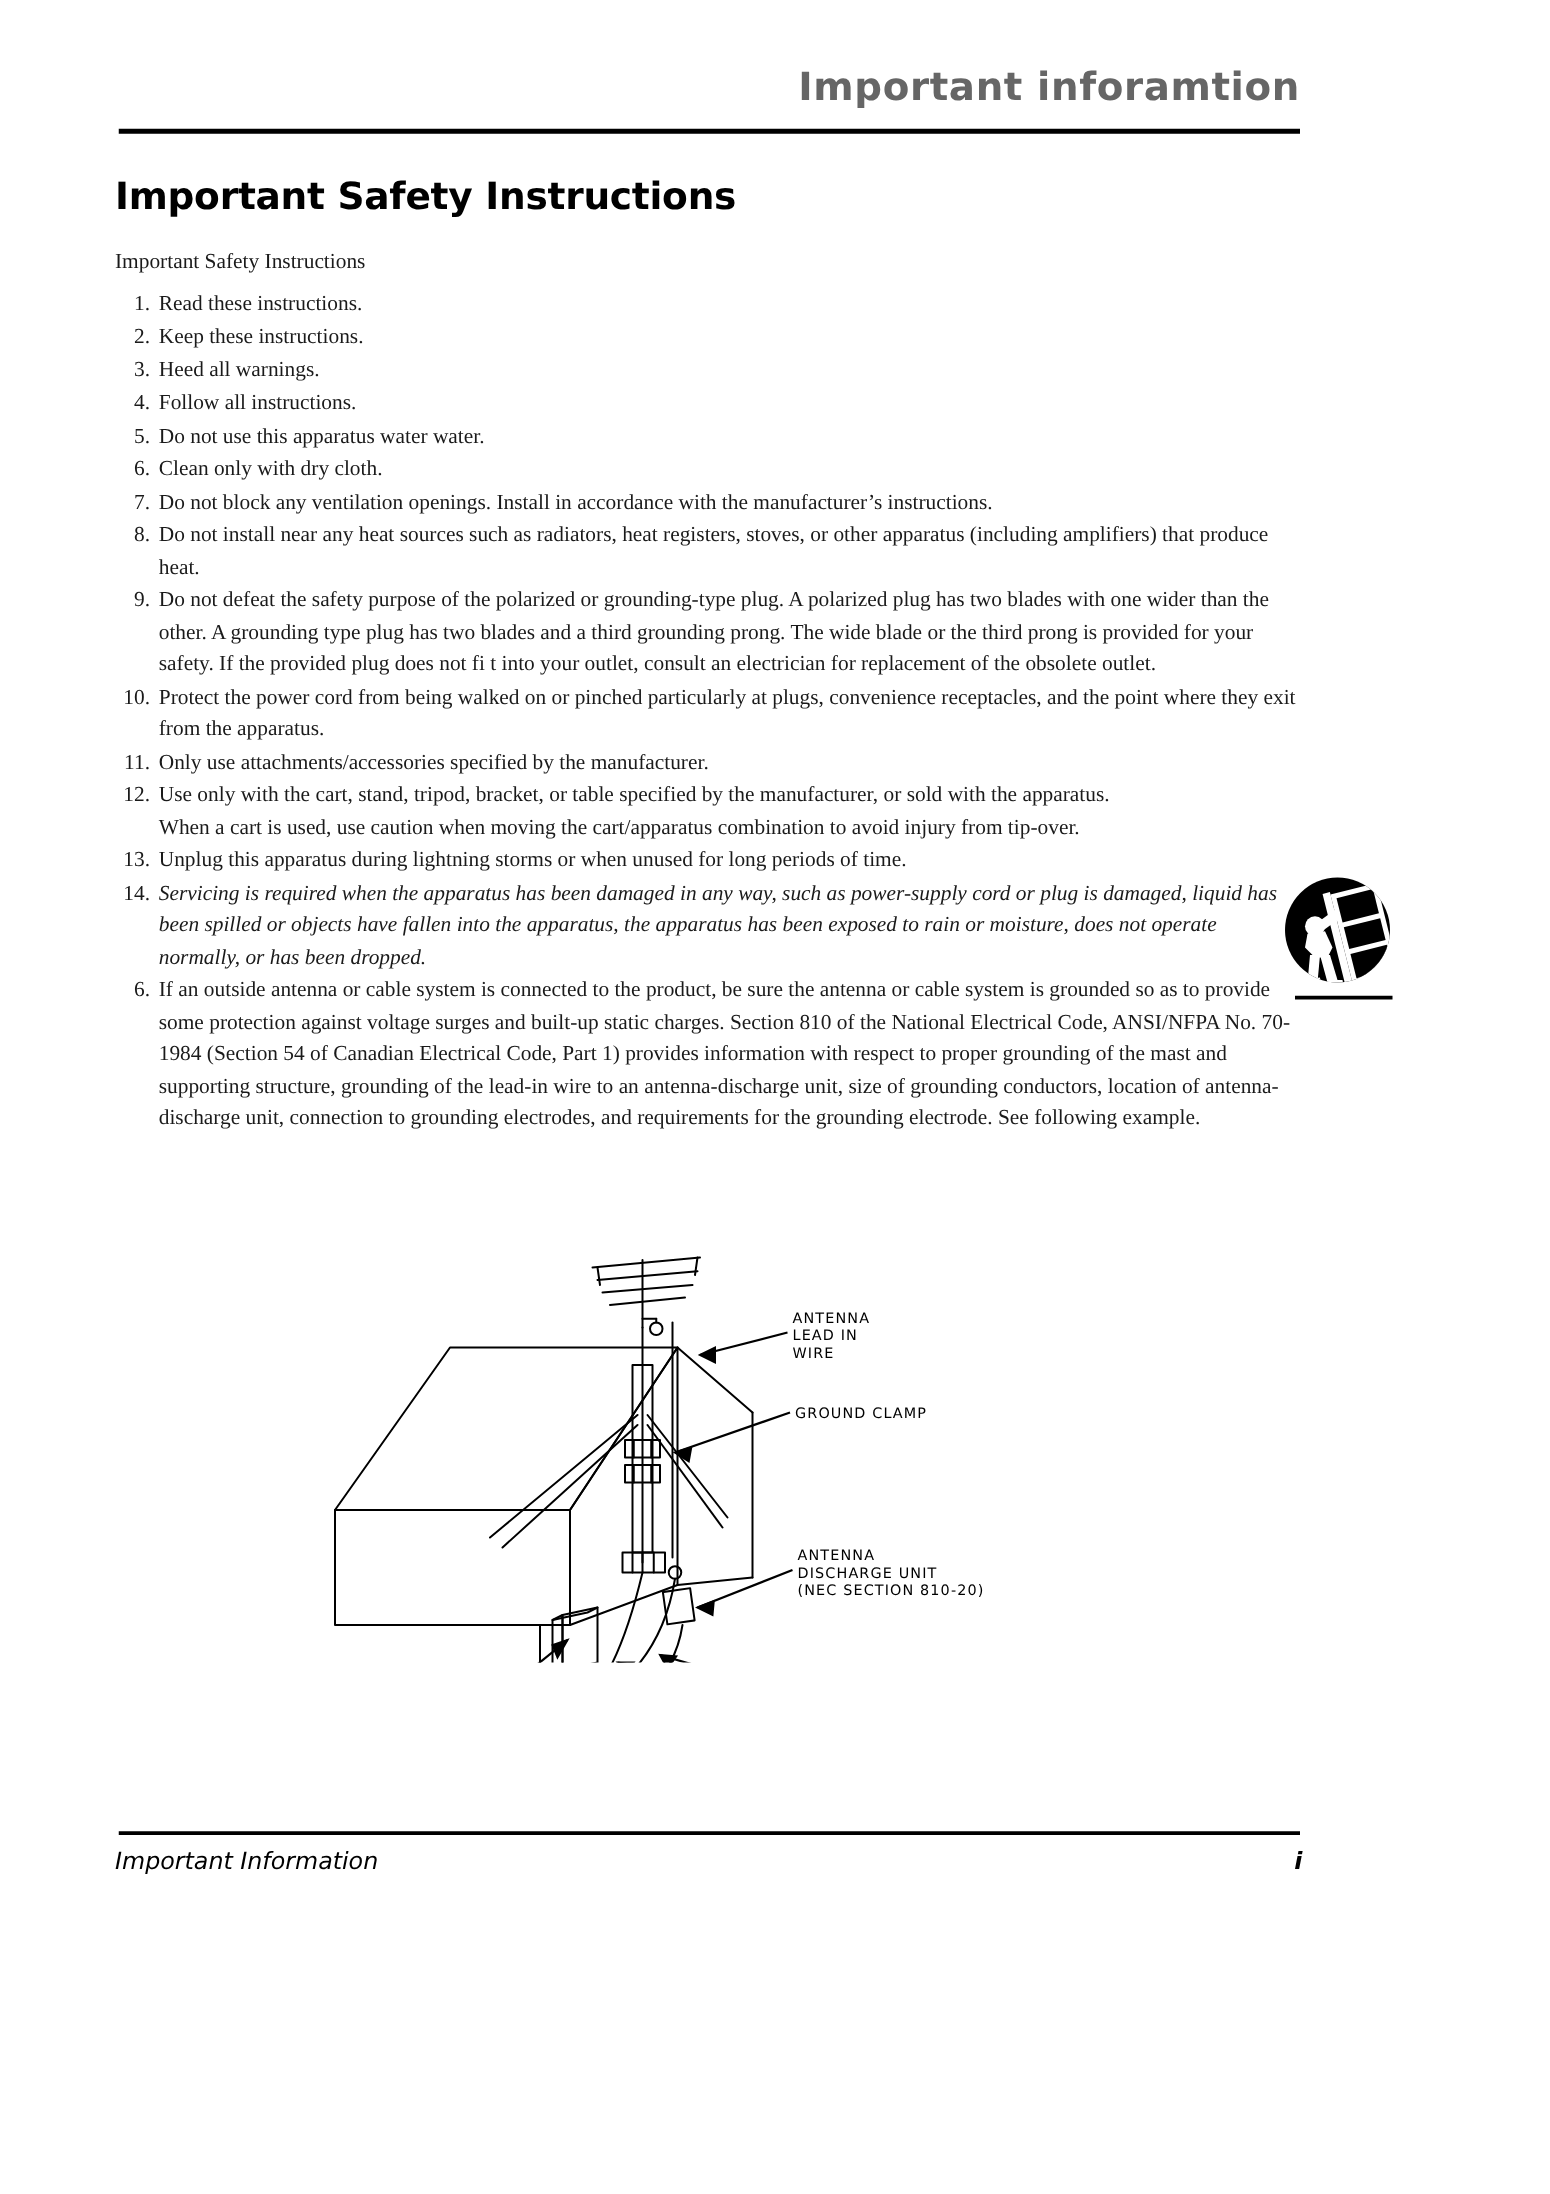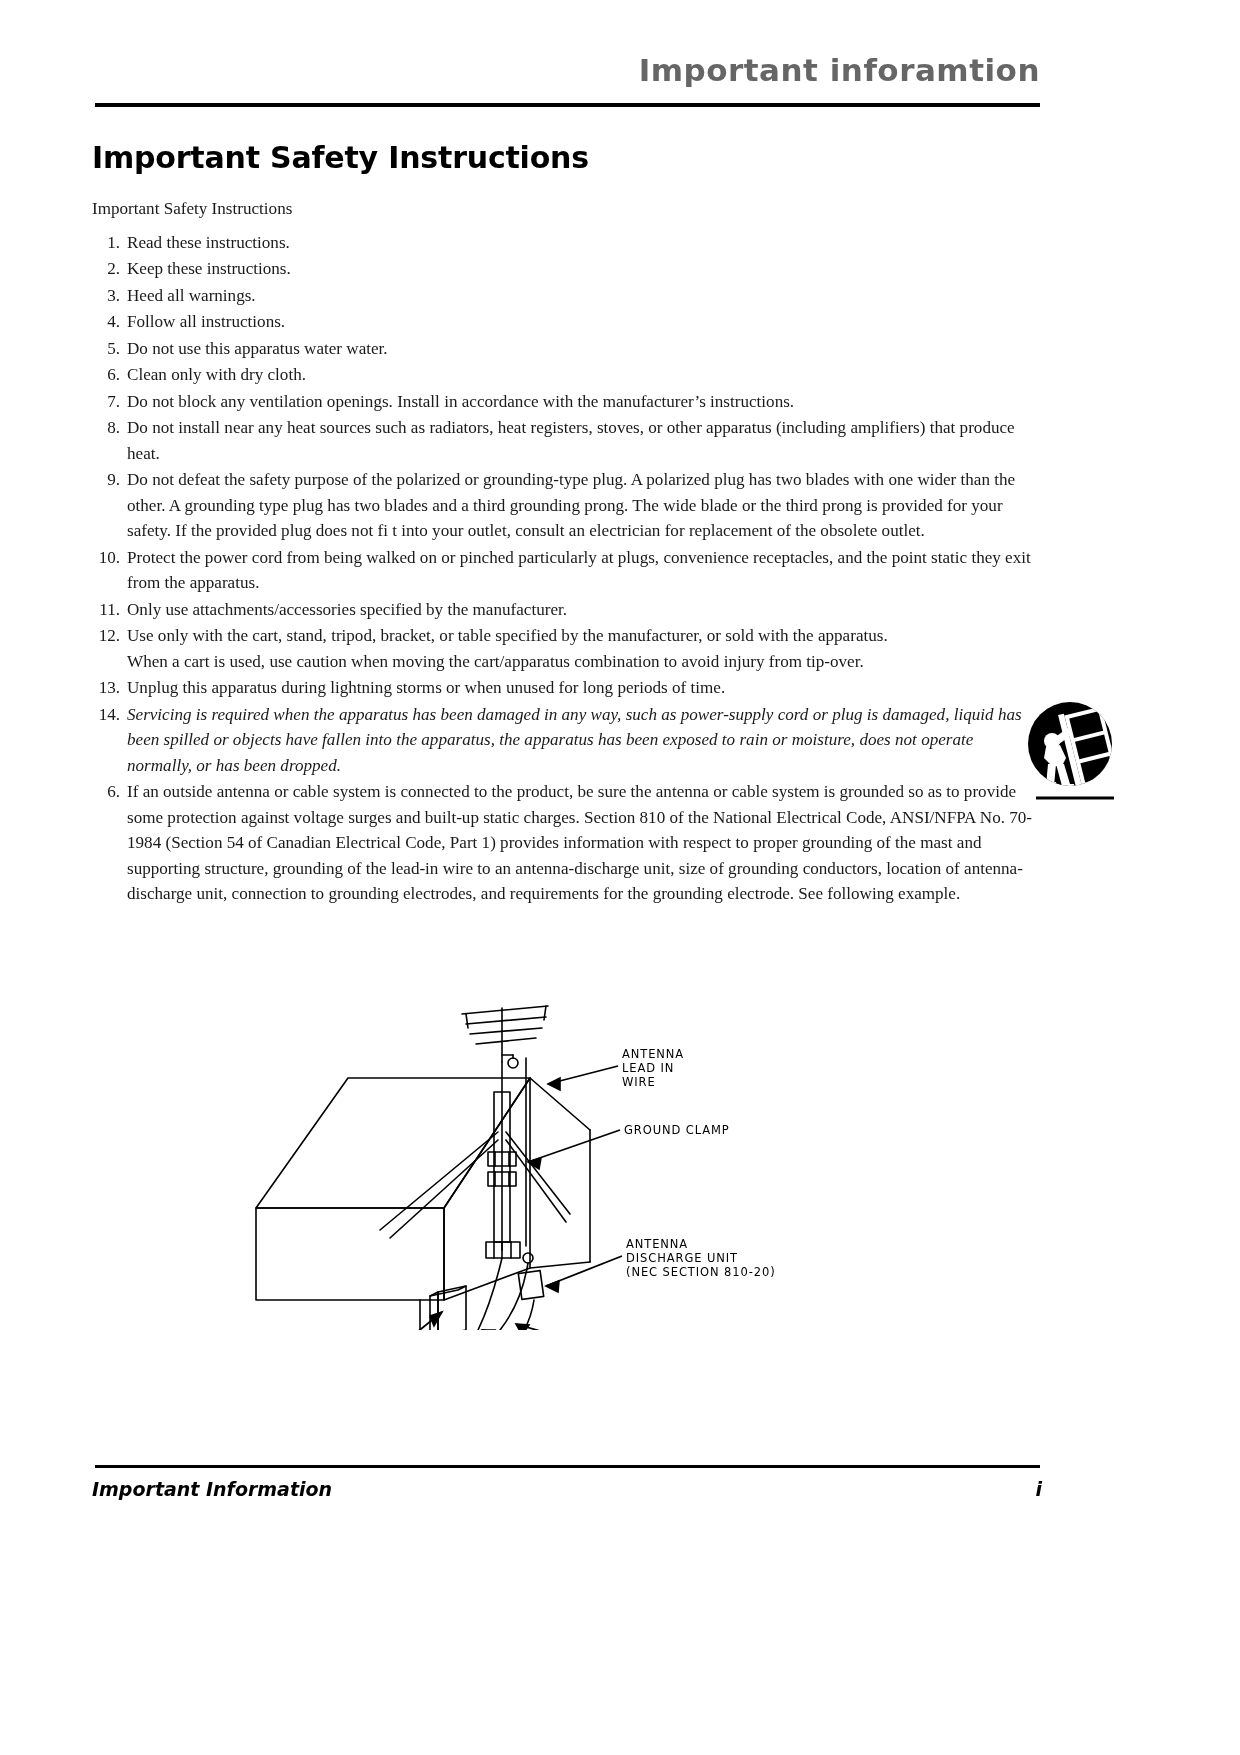--- a/index.html
+++ b/index.html
@@ -109,42 +109,42 @@
     position: absolute;
     left: 1018px;
     top: 694px;
     width: 112px;
     height: 112px;
   }
 
   
   .diagram {
     position: absolute;
-    left: 230px;
+    left: 242px;
     top: 1000px;
     width: 780px;
     height: 330px;
   }
 
   
   .footer-rule {
     position: absolute;
     left: 95px;
     top: 1465px;
     width: 945px;
     height: 3px;
     background: #000000;
   }
   .footer-left {
     position: absolute;
     left: 92px;
     top: 1478px;
     font-family: "DejaVu Sans", "Liberation Sans", sans-serif;
     font-style: italic;
-    font-weight: bold;
+    font-weight: normal;
     font-size: 19px;
     color: #000000;
   }
   .footer-right {
     position: absolute;
     right: 198px;
     top: 1478px;
     font-family: "DejaVu Sans", "Liberation Sans", sans-serif;
     font-style: italic;
     font-weight: bold;
@@ -196,21 +196,21 @@
       <li>
         <span class="num">8.</span>
         <span class="txt">Do not install near any heat sources such as radiators, heat registers, stoves, or other apparatus (including amplifiers) that produce heat.</span>
       </li>
       <li>
         <span class="num">9.</span>
         <span class="txt">Do not defeat the safety purpose of the polarized or grounding-type plug. A polarized plug has two blades with one wider than the other. A grounding type plug has two blades and a third grounding prong. The wide blade or the third prong is provided for your safety. If the provided plug does not fi t into your outlet, consult an electrician for replacement of the obsolete outlet.</span>
       </li>
       <li>
         <span class="num">10.</span>
-        <span class="txt">Protect the power cord from being walked on or pinched particularly at plugs, convenience receptacles, and the point static they exit from the apparatus.</span>
+        <span class="txt">Protect the power cord from being walked on or pinched particularly at plugs, convenience receptacles, and the point where they exit from the apparatus.</span>
       </li>
       <li>
         <span class="num">11.</span>
         <span class="txt">Only use attachments/accessories specified by the manufacturer.</span>
       </li>
       <li style="padding-right:110px;">
         <span class="num">12.</span>
         <span class="txt">Use only with the cart, stand, tripod, bracket, or table specified by the manufacturer, or sold with the apparatus. When a cart is used, use caution when moving the cart/apparatus combination to avoid injury from tip-over.</span>
       </li>
       <li>

